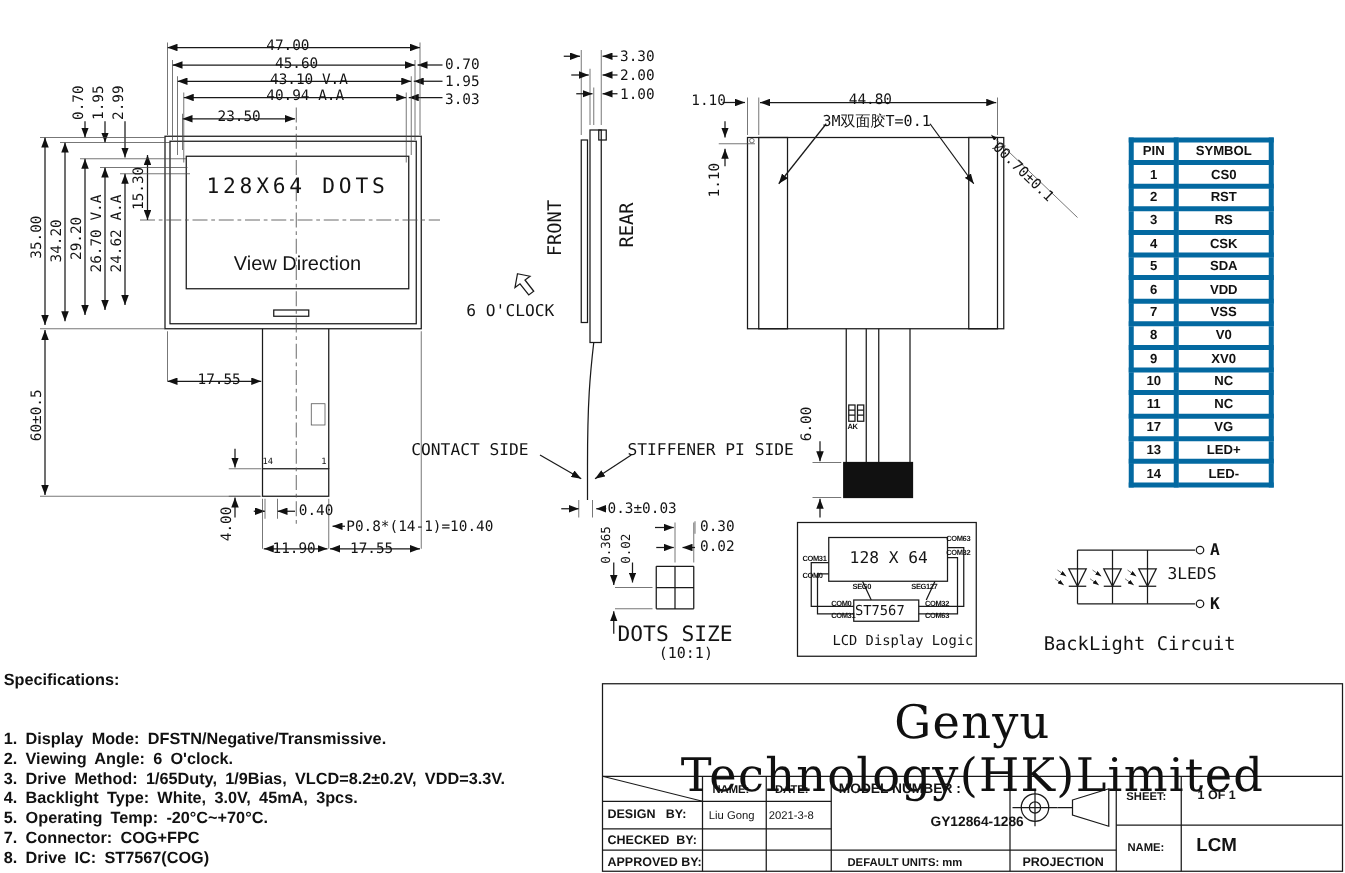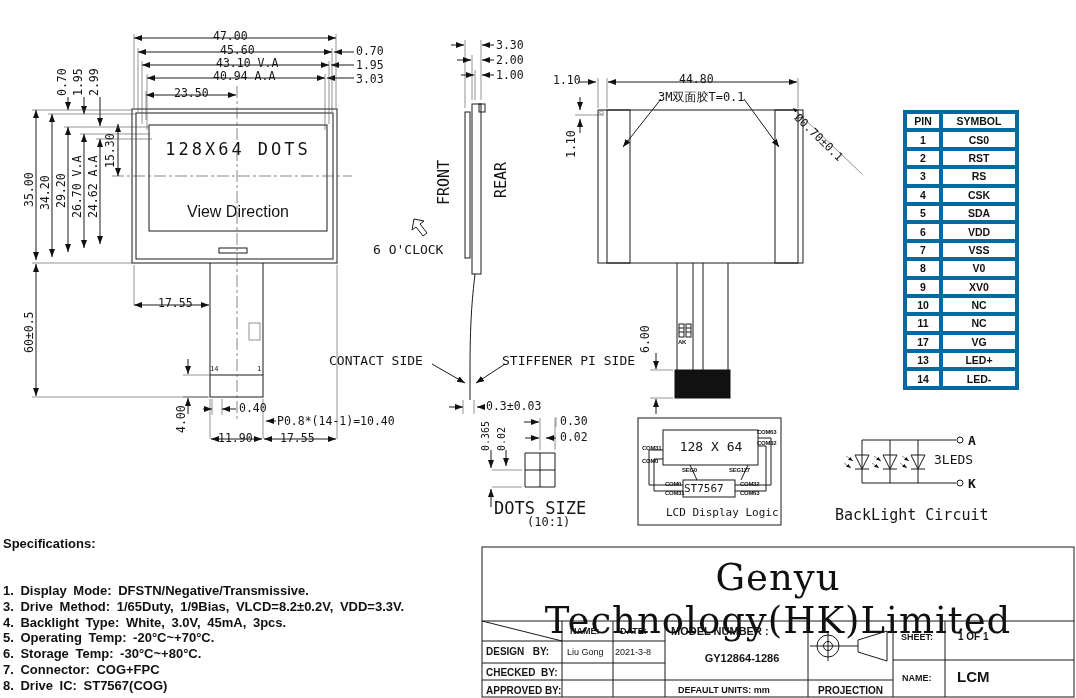--- a/index.html
+++ b/index.html
@@ -385,31 +385,31 @@
         </tr>
         <tr>
           <td class="c1">14</td>
           <td class="c2">LED-</td>
         </tr>
       </tbody>
 </table>
 
 <div class="spec">
   <div>Specifications:</div>
-  <div><div>1. Display Mode: DFSTN/Negative/Transmissive.</div><div>3. Drive Method: 1/65Duty, 1/9Bias, VLCD=8.2±0.2V, VDD=3.3V.</div><div>4. Backlight Type: White, 3.0V, 45mA, 3pcs.</div><div>5. Operating Temp: -20°C~+70°C.</div><div>6. Storage Temp: -30°C~+80°C.</div><div>7. Connector: COG+FPC</div><div>8. Drive IC: ST7567(COG)</div></div>
+  <div><div>1. Display Mode: DFSTN/Negative/Transmissive.</div><div>2. Viewing Angle: 6 O'clock.</div><div>3. Drive Method: 1/65Duty, 1/9Bias, VLCD=8.2±0.2V, VDD=3.3V.</div><div>4. Backlight Type: White, 3.0V, 45mA, 3pcs.</div><div>5. Operating Temp: -20°C~+70°C.</div><div>7. Connector: COG+FPC</div><div>8. Drive IC: ST7567(COG)</div></div>
 </div>
 
 <div class="company">Genyu Technology(HK)Limited</div>
 <span class="tb" style="left:570px;top:626px">NAME:</span>
 <span class="tb" style="left:620px;top:626px">DATE:</span>
 <span class="tb" style="left:671px;top:625px;font-size:11px">MODEL NUMBER :</span>
 <span class="tb" style="left:486px;top:646px;font-size:10px">DESIGN   BY:</span>
 <span class="tb" style="left:567px;top:647px;font-weight:normal">Liu Gong</span>
 <span class="tb" style="left:615px;top:647px;font-weight:normal">2021-3-8</span>
-<span class="tb ctr" style="left:665px;top:652px;width:154px;font-size:11px;text-align:center">GY12864-1286</span>
+<span class="tb ctr" style="left:665px;top:652px;width:154px;font-size:11px;text-align:right">GY12864-1286</span>
 <span class="tb" style="left:486px;top:667px;font-size:10px">CHECKED  BY:</span>
 <span class="tb" style="left:486px;top:685px;font-size:10px">APPROVED BY:</span>
 <span class="tb" style="left:678px;top:685px">DEFAULT UNITS: mm</span>
 <span class="tb" style="left:818px;top:685px;font-size:10px">PROJECTION</span>
 <span class="tb" style="left:901px;top:632px">SHEET:</span>
 <span class="tb" style="left:958px;top:631px;font-size:10px">1 OF 1</span>
 <span class="tb" style="left:902px;top:673px">NAME:</span>
 <span class="tb" style="left:957px;top:668px;font-size:15px">LCM</span>
 
 </div>

